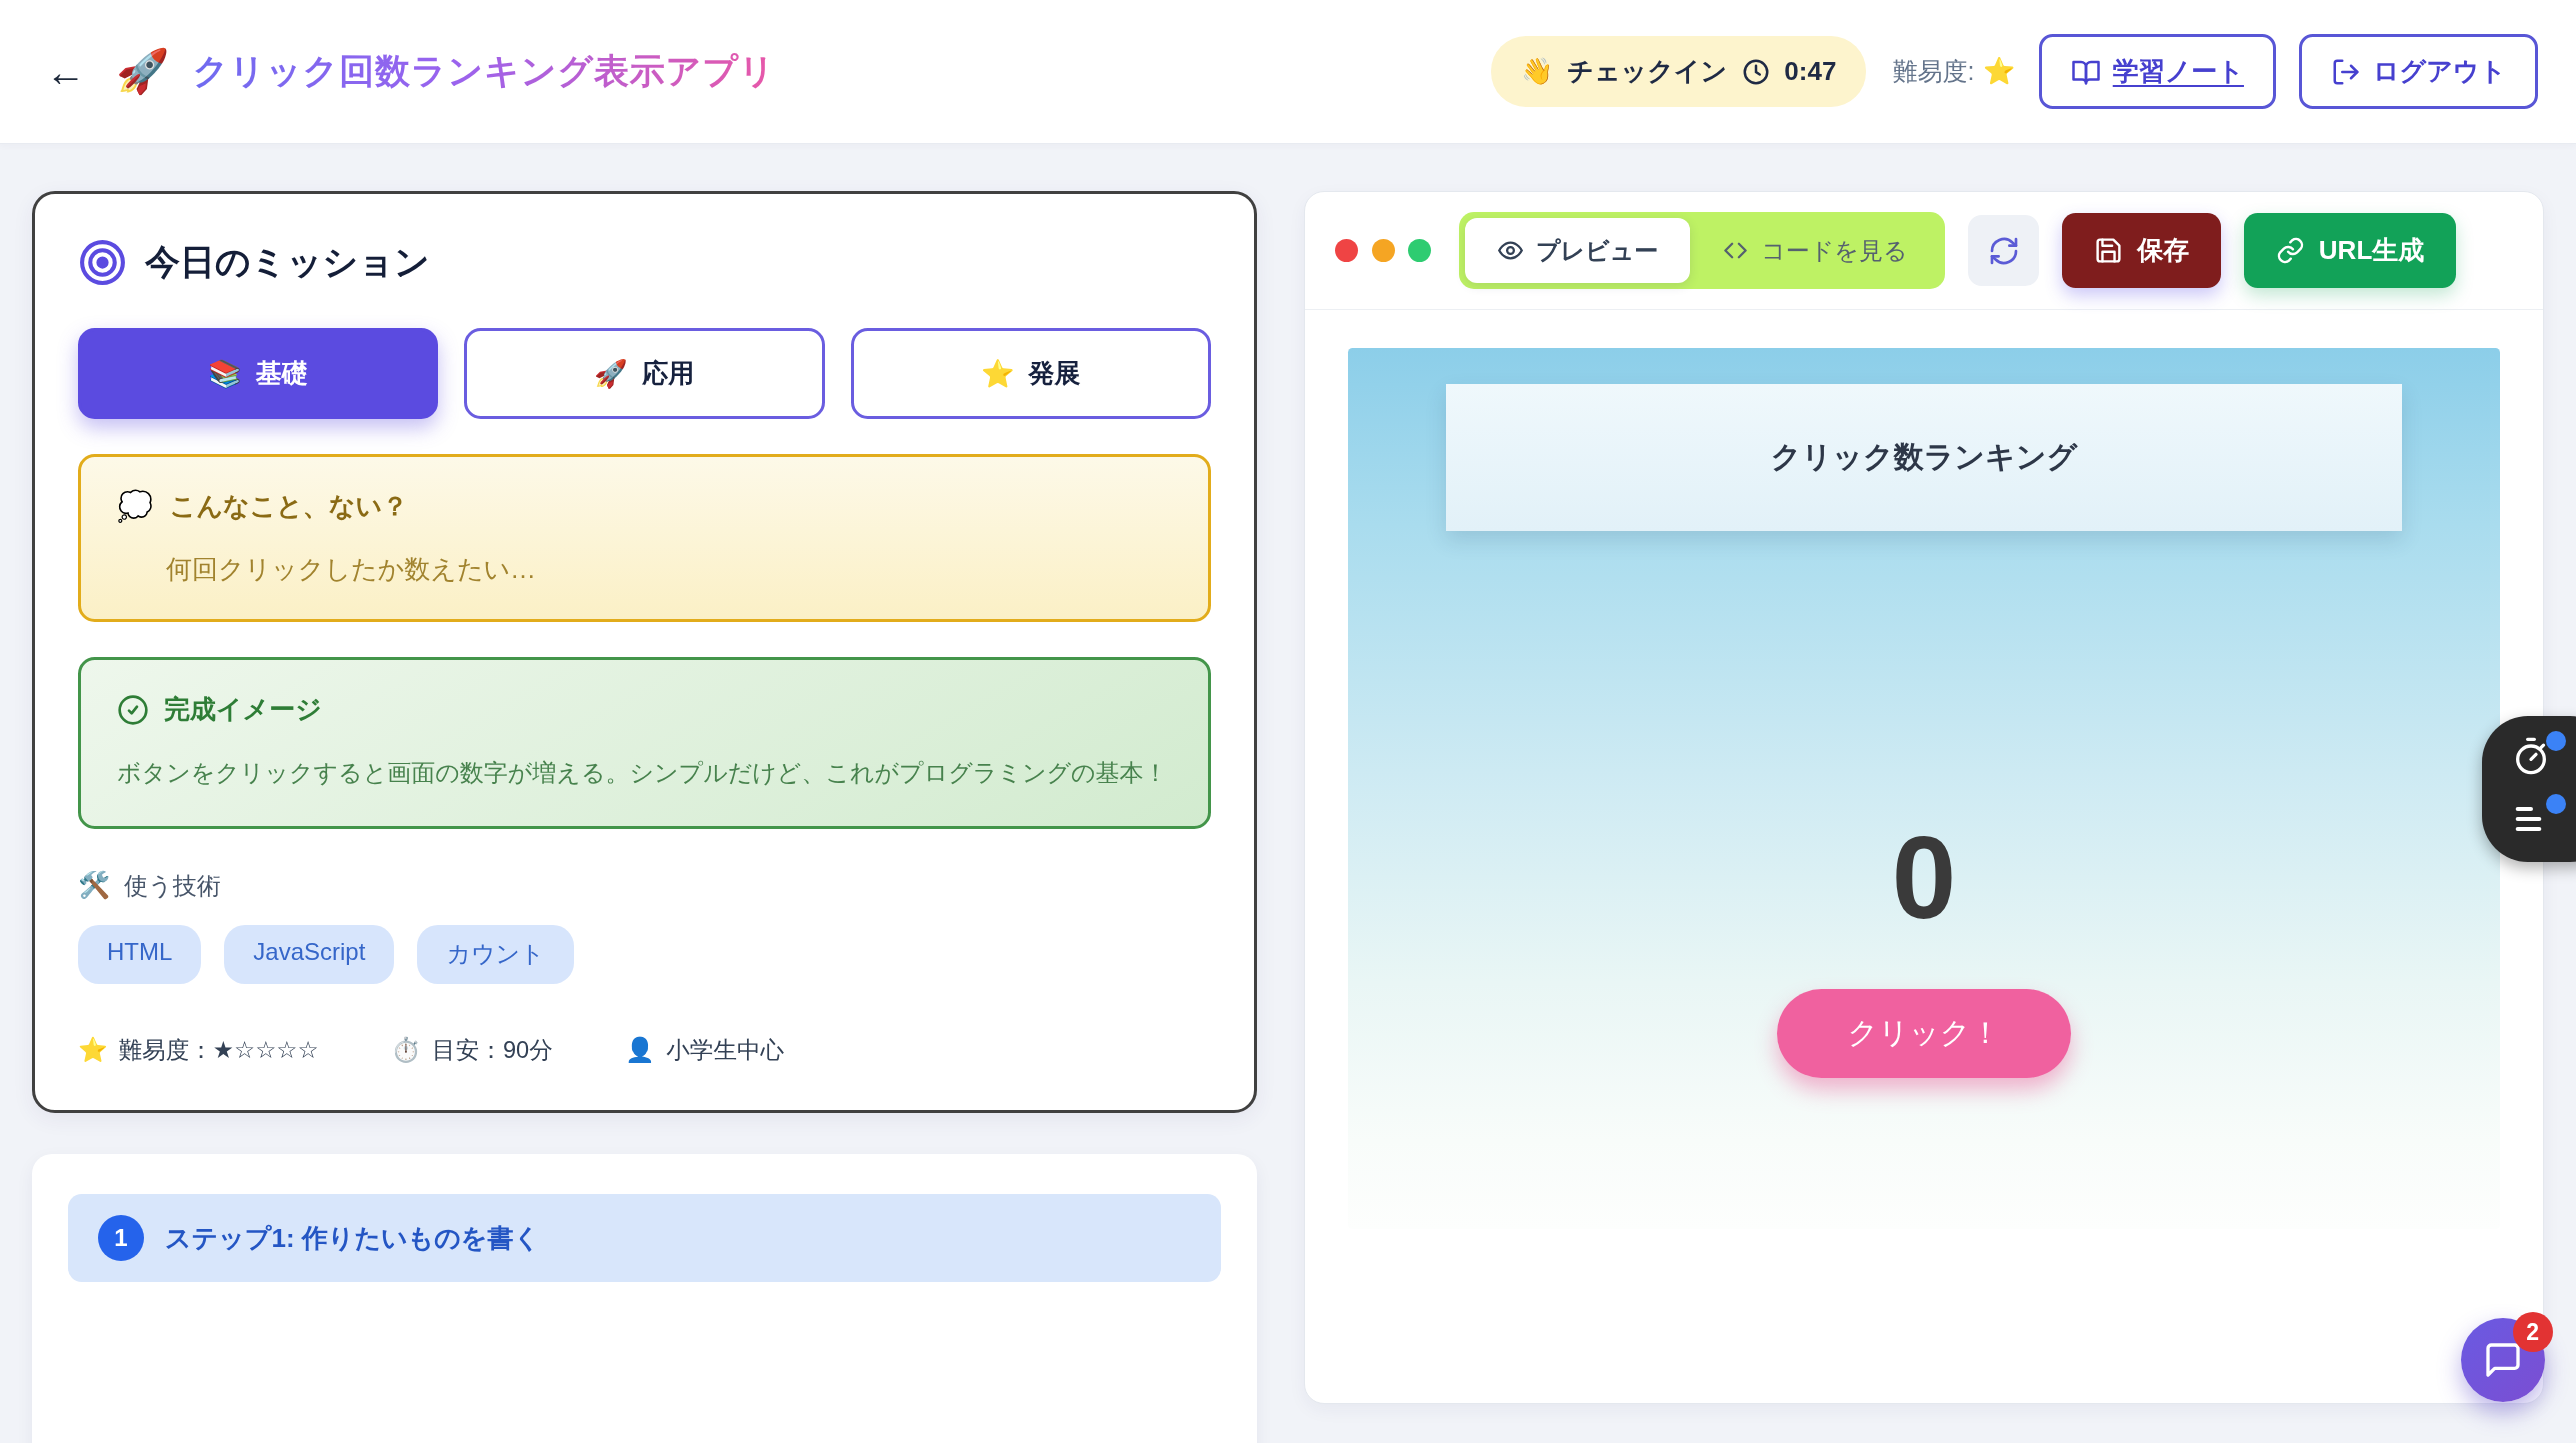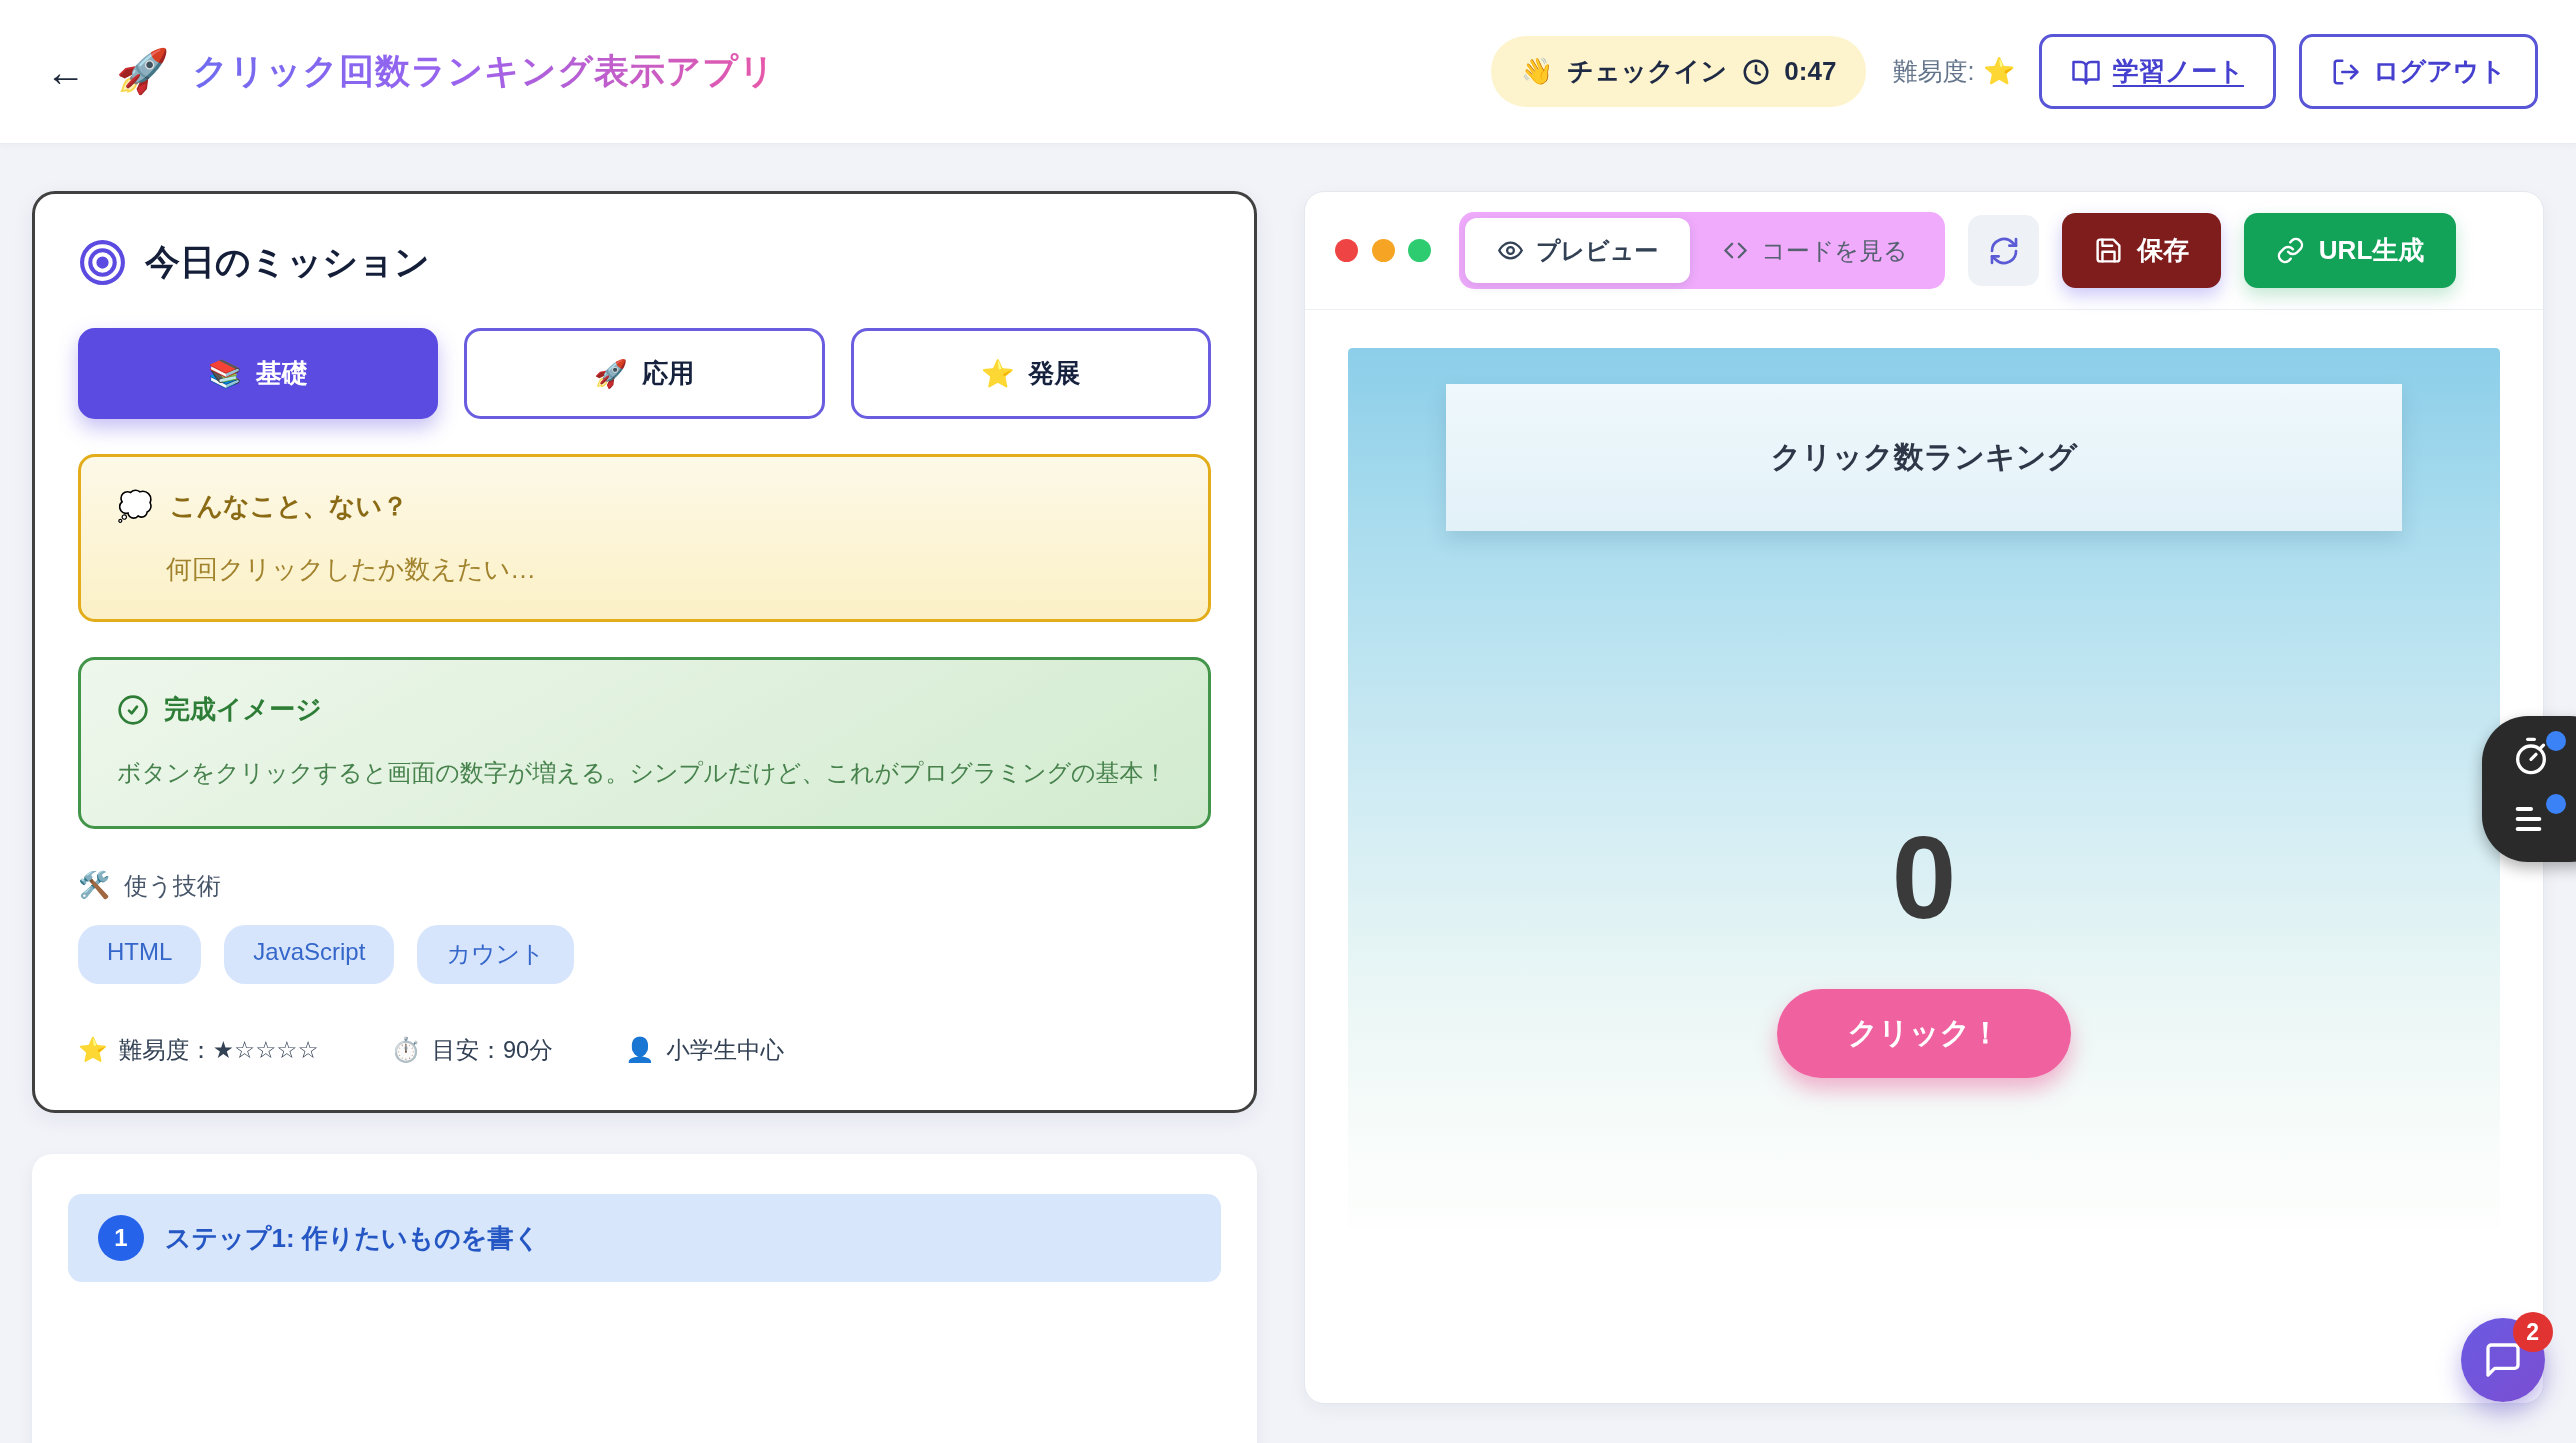--- a/index.html
+++ b/index.html
@@ -104,21 +104,21 @@
   .step-title{font-size:26px;font-weight:800;color:#2456c4;}
   
   .editor{
     flex:1;background:#fff;border:1.5px solid #e4e8ee;border-radius:20px;
     box-shadow:0 6px 18px rgba(40,40,90,.05);height:1213px;overflow:hidden;
   }
   .toolbar{display:flex;align-items:center;gap:23px;padding:20px 30px;border-bottom:1.5px solid #eceff3;}
   .dots{display:flex;gap:13.7px;margin-right:4.6px;}
   .dot{width:23px;height:23px;border-radius:50%;}
   .dot.r{background:#ef4444;} .dot.y{background:#f5a523;} .dot.g{background:#2ecc71;}
-  .segmented{background:#f0abfc;border-radius:15px;padding:6px;display:flex;align-items:stretch;}
+  .segmented{background:#bef264;border-radius:15px;padding:6px;display:flex;align-items:stretch;}
   .seg-tab{
     display:flex;align-items:center;gap:12px;padding:16.7px 32px;border-radius:12px;
     font-size:24px;color:#55616f;background:none;border:none;cursor:pointer;font-family:inherit;
   }
   .seg-tab svg{width:27px;height:27px;}
   .seg-tab.active{background:#fff;color:#334155;font-weight:700;box-shadow:0 3px 10.6px rgba(30,40,80,.12);}
   .icon-btn{
     width:71px;height:71px;border-radius:13.7px;background:#eef1f6;border:none;cursor:pointer;
     display:flex;align-items:center;justify-content:center;
   }
@@ -140,21 +140,21 @@
   .preview-title-card{
     margin-top:36px;width:956px;border-radius:0;
     background:linear-gradient(180deg,#eff8fc 0%,#e2f1f8 100%);
     box-shadow:0 9px 20px rgba(30,60,90,.14);
     padding:53px 30px;text-align:center;
     font-size:30px;font-weight:800;color:#2d3748;
   }
   .counter{margin-top:289px;font-size:116px;font-weight:800;color:#3a3a3a;line-height:1;}
   .click-btn{
     margin-top:53px;border:none;cursor:pointer;font-family:inherit;
-    background:var(--preview-pink);color:#fff;font-size:30px;font-weight:700;
+    background:var(--preview-pink);color:#fff;font-size:30px;font-weight:400;
     padding:24px 71px;border-radius:49px;
     box-shadow:0 12px 21px rgba(236,90,150,.45);
   }
   
   .side-pill{
     position:fixed;right:-40px;top:716px;background:#2a2a2a;border-radius:46px;
     padding:20px 18px;display:flex;flex-direction:column;gap:20px;width:134px;
     box-shadow:0 6px 15px rgba(0,0,0,.3);
   }
   .side-ico{position:relative;width:43px;height:43px;margin-left:10.6px;}

